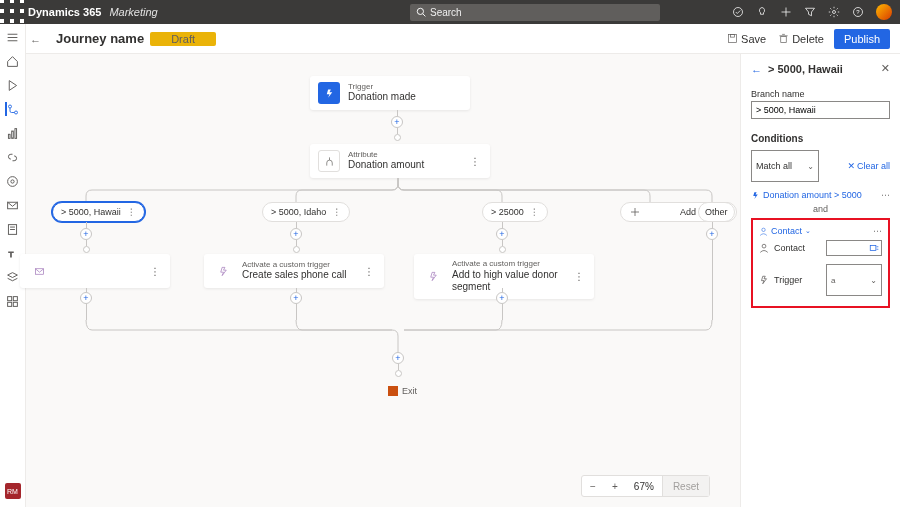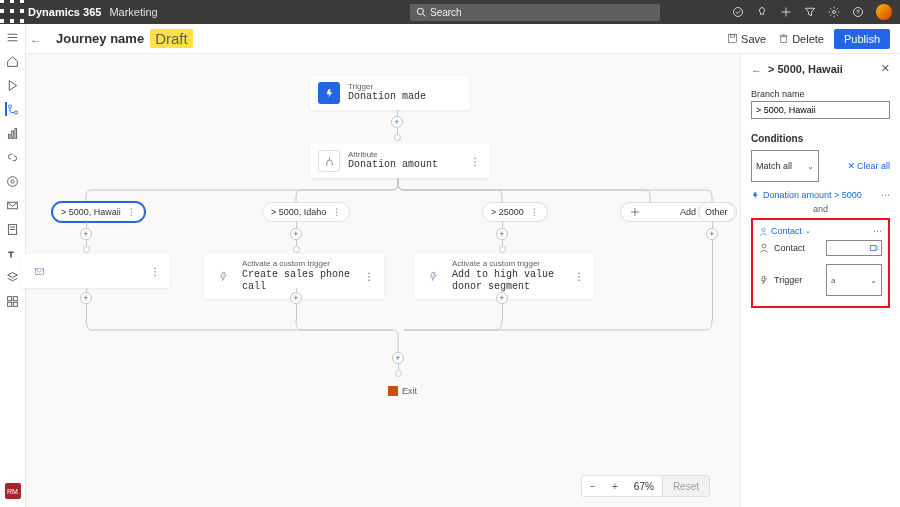--- a/index.html
+++ b/index.html
@@ -2,33 +2,33 @@
 <html><head>
 <meta charset="utf-8">
 <style>
 * { box-sizing: border-box; margin: 0; padding: 0; }
 body { font-family: "Segoe UI", -apple-system, sans-serif; font-size: 12px; background: #fff; color: #323130; width: 900px; height: 507px; overflow: hidden; position: relative; }
 
 
 .topbar { height: 24px; background: #3b3a39; display: flex; align-items: center; color: #fff; font-size: 11px; }
 .topbar .apps { width: 24px; text-align: center; }
 .topbar .brand { font-weight: 600; padding-left: 4px; }
-.topbar .module { padding-left: 8px; opacity: .85; }
+.topbar .module { padding-left: 8px; opacity: .85; font-style: italic; }
 .topbar .search { margin-left: auto; margin-right: auto; position: absolute; left: 410px; width: 250px; height: 17px; background: #605e5c; border-radius: 2px; display: flex; align-items: center; padding: 0 6px; text-align: right; }
 .topbar .search svg { width: 10px; height: 10px; fill: #fff; margin-right: 4px; }
 .topbar .search span { color: #fff; opacity: .9; font-size: 10px; }
 .topbar .rt { margin-left: auto; display: flex; align-items: center; gap: 12px; padding-right: 8px; }
 .topbar .rt svg { width: 12px; height: 12px; fill: #fff; }
 .topbar .avatar { width: 16px; height: 16px; border-radius: 50%; background: linear-gradient(135deg,#ffb900,#d83b01); }
 
 
 .cmdbar { height: 30px; border-bottom: 1px solid #edebe9; display: flex; align-items: center; padding: 0 10px 0 30px; font-size: 11px; }
 .cmdbar .back { width: 18px; color: #605e5c; }
 .cmdbar .title { font-weight: 600; font-size: 13px; margin-left: 8px; }
-.cmdbar .status { background: #fde047; color: #605e5c; font-size: 15px; padding: 1px 5px; border-radius: 2px; margin-left: 6px; }
+.cmdbar .status { background: #eab308; color: #605e5c; font-size: 11px; padding: 1px 21px; border-radius: 2px; margin-left: 6px; }
 .cmdbar .spacer { flex: 1; }
 .cmdbar .act { display: flex; align-items: center; gap: 3px; padding: 3px 6px; color: #323130; cursor: pointer; }
 .cmdbar .act svg { width: 11px; height: 11px; fill: #605e5c; }
 .cmdbar .publish { background: #2266e3; color: #fff; padding: 4px 10px; border-radius: 2px; margin-left: 4px; }
 
 
 .rail { position: absolute; left: 0; top: 24px; bottom: 0; width: 26px; border-right: 1px solid #edebe9; background: #fff; display: flex; flex-direction: column; align-items: center; padding-top: 6px; gap: 10px; }
 .rail .ritem { width: 14px; height: 14px; color: #605e5c; display:flex; align-items:center; justify-content:center; }
 .rail .ritem svg { width: 13px; height: 13px; fill: none; stroke: #605e5c; stroke-width:1.2; }
 .rail .ritem.selected { border-left: 2px solid #2266e3; margin-left:-2px; padding-left:0; }
@@ -37,21 +37,21 @@
 
 
 .canvas { position: absolute; left: 26px; right: 0; top: 54px; bottom: 0; background: #faf9f8; }
 .canvas-inner { position: relative; width: 100%; height: 100%; }
 
 
 .card { position: absolute; background: #fff; border-radius: 3px; box-shadow: 0 1px 3px rgba(0,0,0,.08); display:flex; align-items:center; padding:6px 8px; font-size:10px; }
 .card .icon { width:22px; height:22px; border-radius:3px; display:flex; align-items:center; justify-content:center; margin-right:8px; flex-shrink:0; }
 .card .icon svg { width:11px; height:11px; fill:#fff; }
 .card .txt .lbl { color:#605e5c; font-size:8px; line-height:1.1; }
-.card .txt .main { color:#323130; font-size:10px; font-weight:400; line-height:1.2;font-family:Liberation Mono, monospace; }
+.card .txt .main { color:#323130; font-size:10px; font-weight:400; line-height:1.2; }
 .card .more { margin-left:auto; color:#605e5c; padding:0 2px; cursor:pointer; }
 
 .trigger-icon { background:#2266e3; }
 .attr-icon { background:#fff; border:1px solid #e1dfdd; }
 .attr-icon svg { fill:#605e5c; }
 .act-icon { background:#fff; }
 .act-icon svg { fill:#9f74b7; }
 
 
 .pill { position:absolute; background:#fff; border:1px solid #e1dfdd; border-radius:11px; height:20px; display:flex; align-items:center; padding:0 8px; font-size:9px; color:#323130; }

